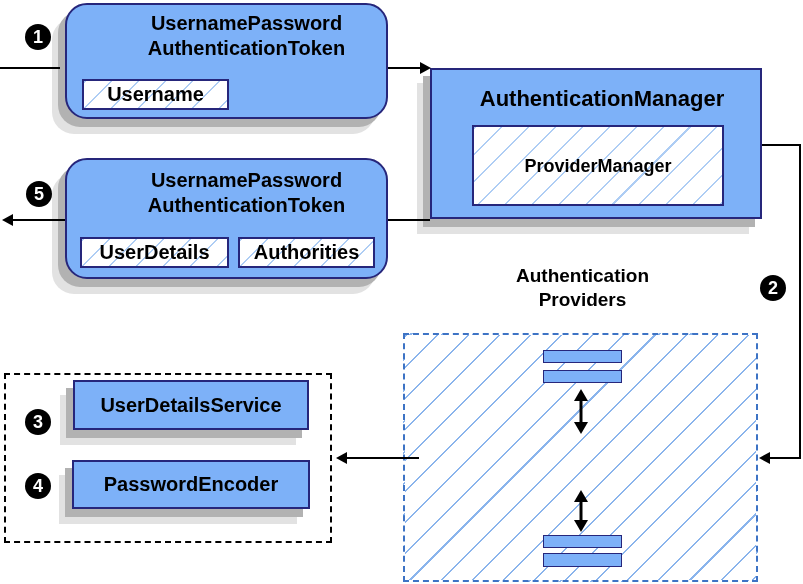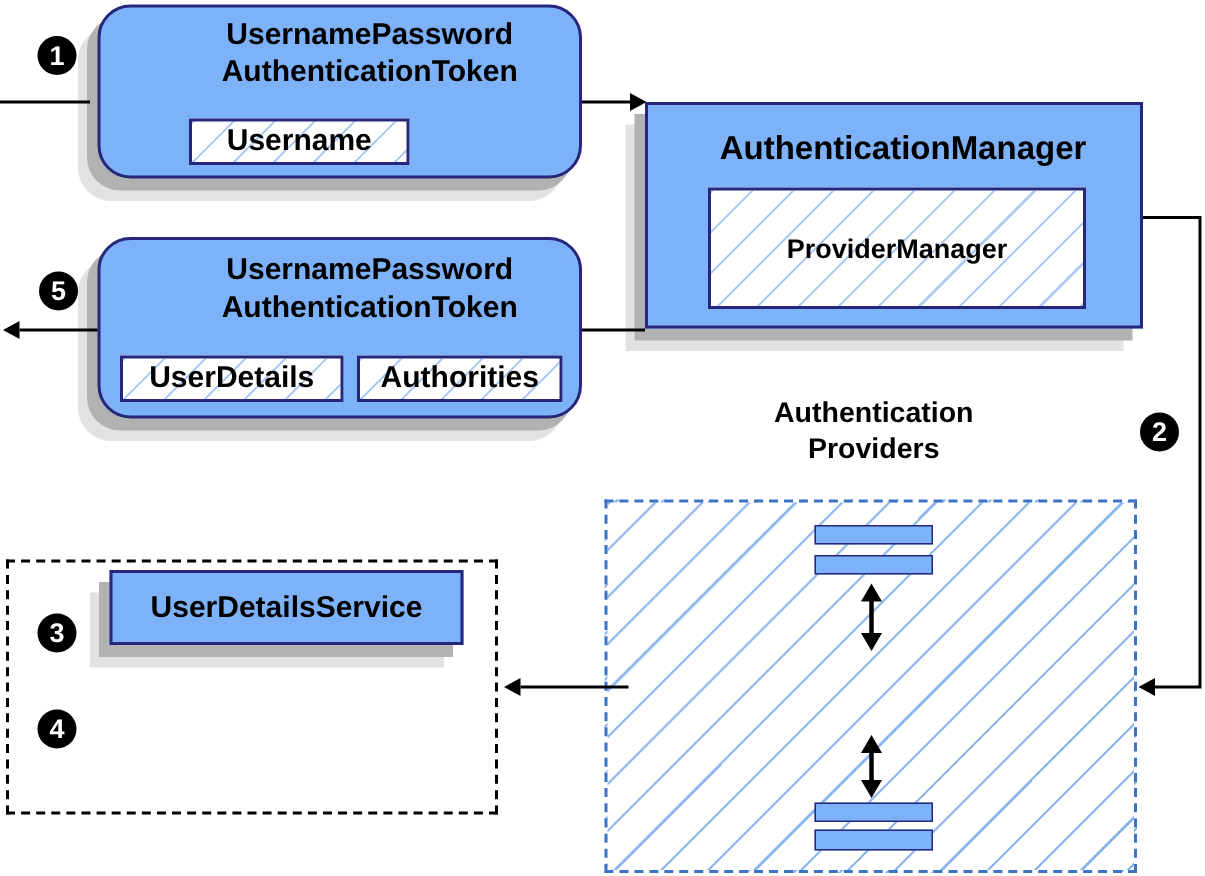--- a/index.html
+++ b/index.html
@@ -64,21 +64,21 @@
   <div class="bar" style="left:543px;top:535px;"></div>
   <div class="bar" style="left:543px;top:553px;height:14px;"></div>
 
   <div class="services-box"></div>
 
   <div class="bluebox rounded" style="left:65px;top:3px;width:323px;height:116px;">
     <div class="title2" style="top:6px;">
       <span>UsernamePassword</span><br>
       <span>AuthenticationToken</span>
     </div>
-    <div class="subbox" style="left:15px;top:74px;width:147px;height:31px;margin-left:44px;">Username</div>
+    <div class="subbox" style="left:15px;top:74px;width:147px;height:31px;">Username</div>
   </div>
 
   <div class="bluebox" style="left:430px;top:68px;width:332px;height:151px;">
     <div class="big-title" style="top:16px;">AuthenticationManager</div>
     <div class="subbox centered-label hatch" style="left:40px;top:55px;width:252px;height:81px;font-size:18px;border-width:2px;">ProviderManager</div>
   </div>
 
   <div class="bluebox rounded" style="left:65px;top:158px;width:323px;height:121px;">
     <div class="title2" style="top:8px;">
       <span>UsernamePassword</span><br>
@@ -88,20 +88,21 @@
     <div class="subbox" style="left:171px;top:77px;width:137px;height:31px;">Authorities</div>
   </div>
 
   <div class="providers-label">
     <span>Authentication</span><br>
     <span>Providers</span>
   </div>
 
 
   <div class="bluebox centered-label" style="left:73px;top:380px;width:236px;height:50px;font-size:20px;">UserDetailsService</div>
+  <div class="bluebox centered-label" style="left:72px;top:460px;width:238px;height:49px;font-size:20px;">PasswordEncoder</div>
 
   <div class="badge" style="left:25px;top:24px;">1</div>
   <div class="badge" style="left:760px;top:275px;">2</div>
   <div class="badge" style="left:25px;top:409px;">3</div>
   <div class="badge" style="left:25px;top:473px;">4</div>
   <div class="badge" style="left:26px;top:181px;">5</div>
 
   <svg class="connectors" width="803" height="584" viewBox="0 0 803 584">
 
     <path d="M0 68 H60" stroke="#000" stroke-width="2" fill="none"></path>

